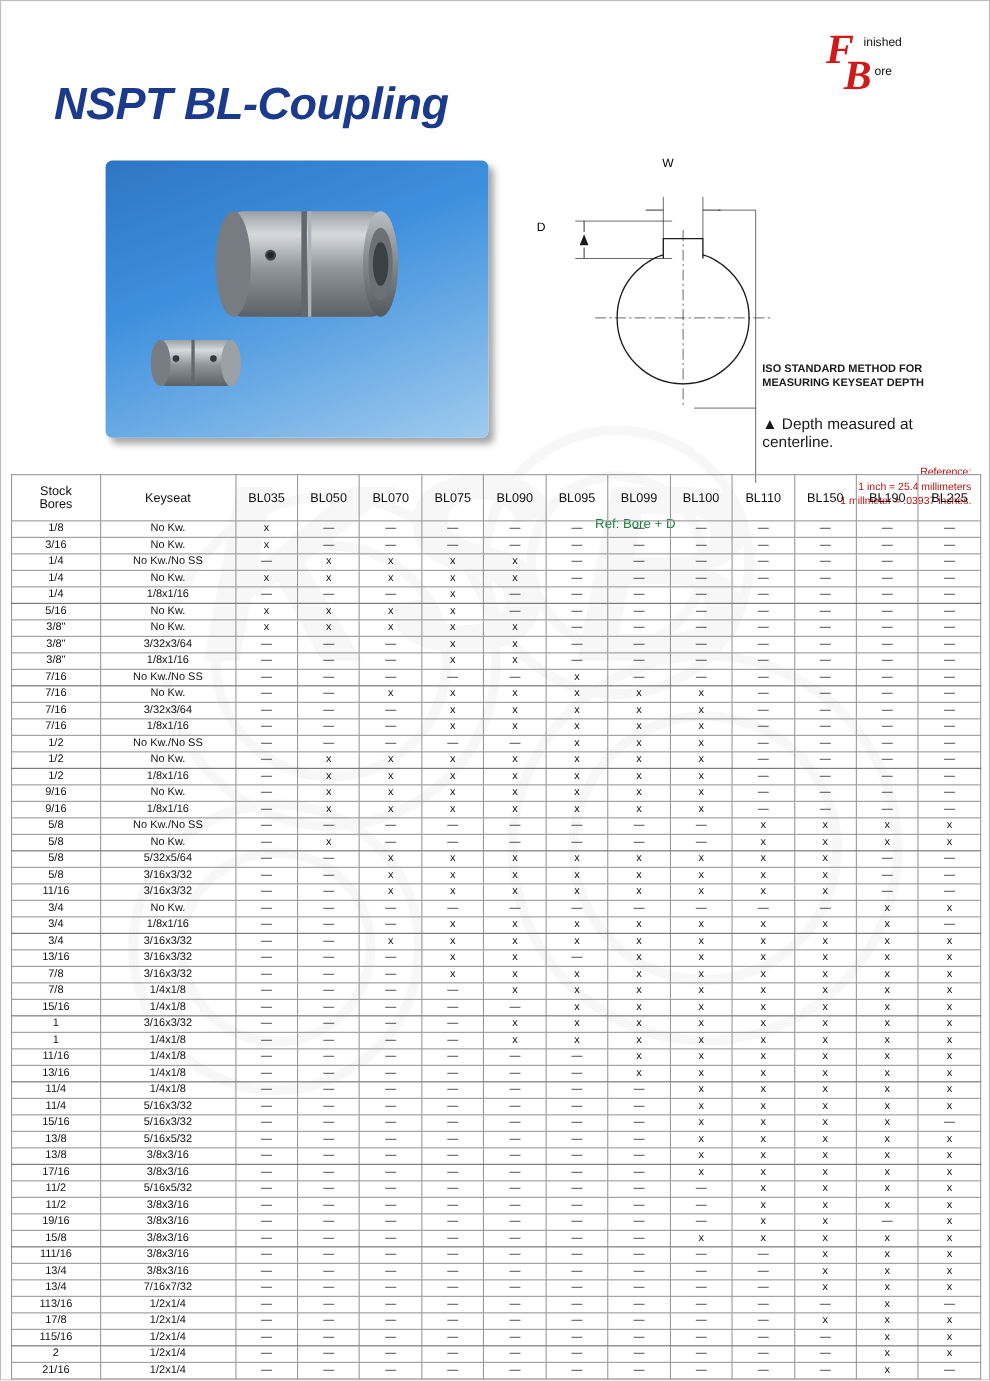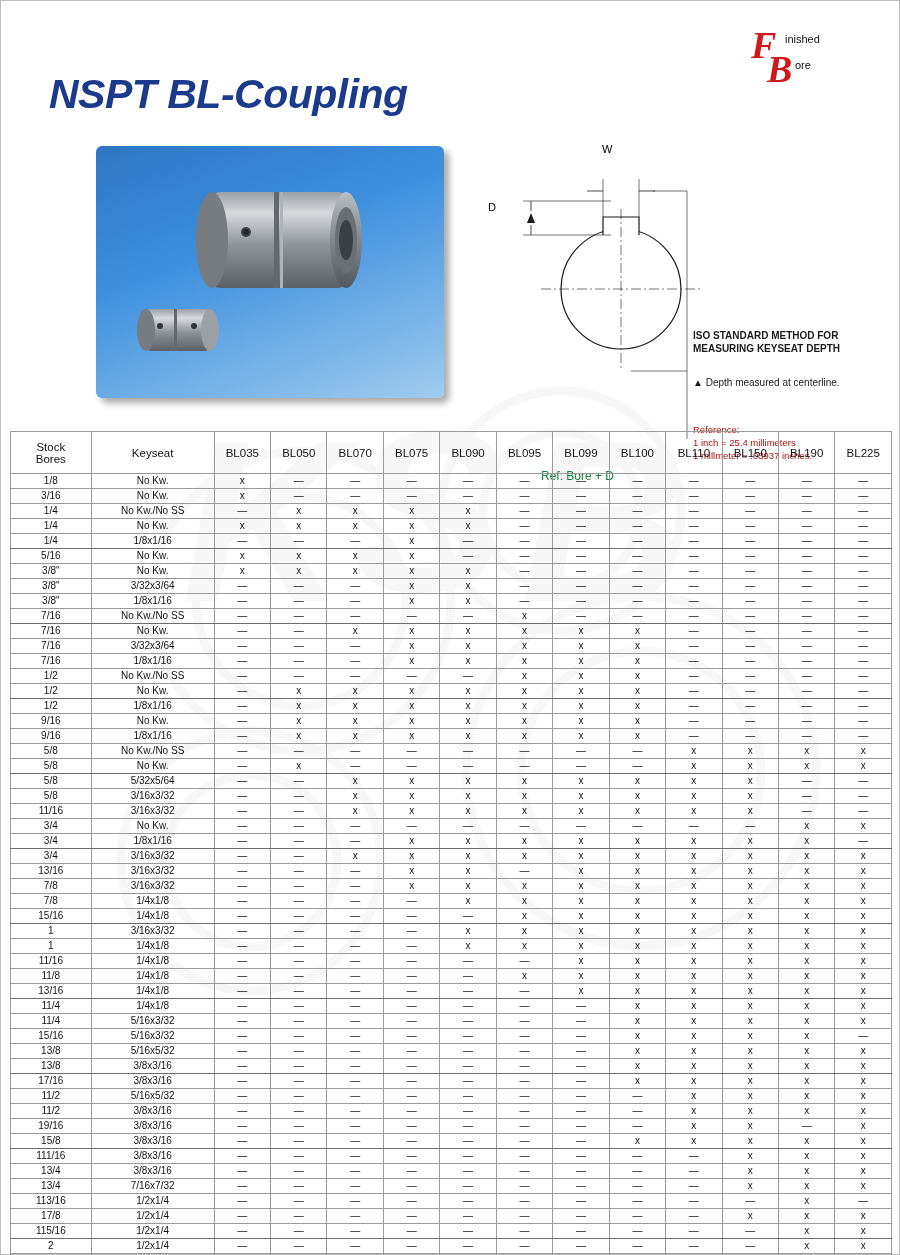--- a/index.html
+++ b/index.html
@@ -98,25 +98,25 @@
     position:absolute;
     left:480px; top:20px;
     width:400px; height:260px;
   }
   .dg-iso {
     position:absolute; left:212px; top:190px; width:170px;
     font-size:10px; color:#1a1a1a; font-weight:bold; line-height:1.3;
   }
   .dg-depth {
     position:absolute; left:212px; top:238px; width:180px;
-    font-size:10px; color:#1a1a1a;
+    font-size:14px; color:#1a1a1a;
   }
   .dg-ref {
     position:absolute; left:212px; top:285px; width:190px;
-    font-size:9.5px; color:#b01010; line-height:1.35;
+    font-size:9.5px; color:#b01010; line-height:1.35;text-align:right;
   }
   .dg-reforo {
     position:absolute; left:60px; top:330px;
     font-size:12px; color:#15803d;
   }
   .dg-label-w { position:absolute; left:121px; top:4px; font-size:11px; }
   .dg-label-d { position:absolute; left:7px; top:62px; font-size:11px; }
 
   
   .table-wrap {
@@ -822,36 +822,20 @@
             <td class="c-val">—</td>
             <td class="c-val">—</td>
             <td class="c-val">—</td>
             <td class="c-val">x</td>
             <td class="c-val">x</td>
             <td class="c-val">x</td>
             <td class="c-val">x</td>
             <td class="c-val">x</td>
             <td class="c-val">x</td>
           </tr>
-          <tr>
-            <td class="c-stock">11/8</td>
-            <td class="c-key">1/4x1/8</td>
-            <td class="c-val">—</td>
-            <td class="c-val">—</td>
-            <td class="c-val">—</td>
-            <td class="c-val">—</td>
-            <td class="c-val">—</td>
-            <td class="c-val">x</td>
-            <td class="c-val">x</td>
-            <td class="c-val">x</td>
-            <td class="c-val">x</td>
-            <td class="c-val">x</td>
-            <td class="c-val">x</td>
-            <td class="c-val">x</td>
-          </tr>
           <tr class="grp-end">
             <td class="c-stock">13/16</td>
             <td class="c-key">1/4x1/8</td>
             <td class="c-val">—</td>
             <td class="c-val">—</td>
             <td class="c-val">—</td>
             <td class="c-val">—</td>
             <td class="c-val">—</td>
             <td class="c-val">—</td>
             <td class="c-val">x</td>

